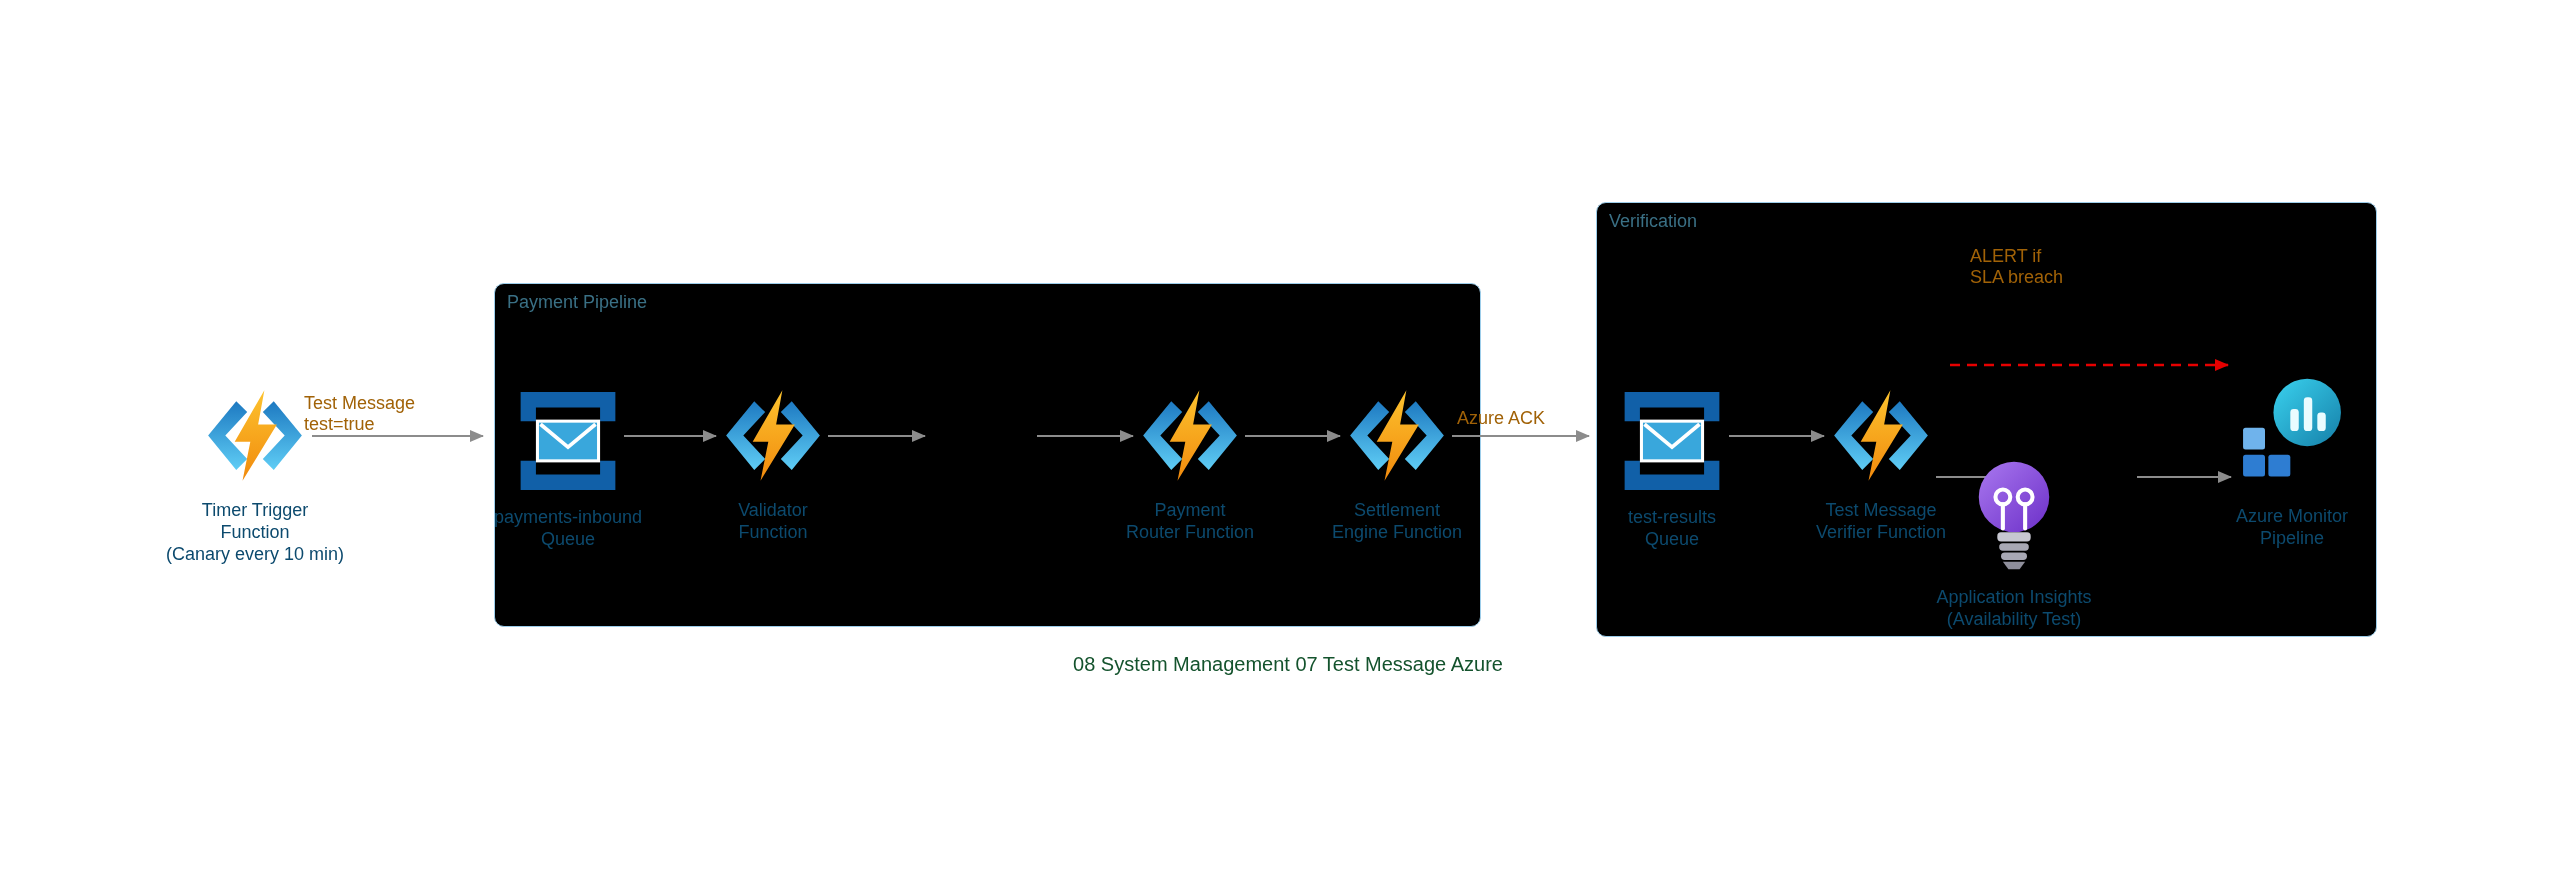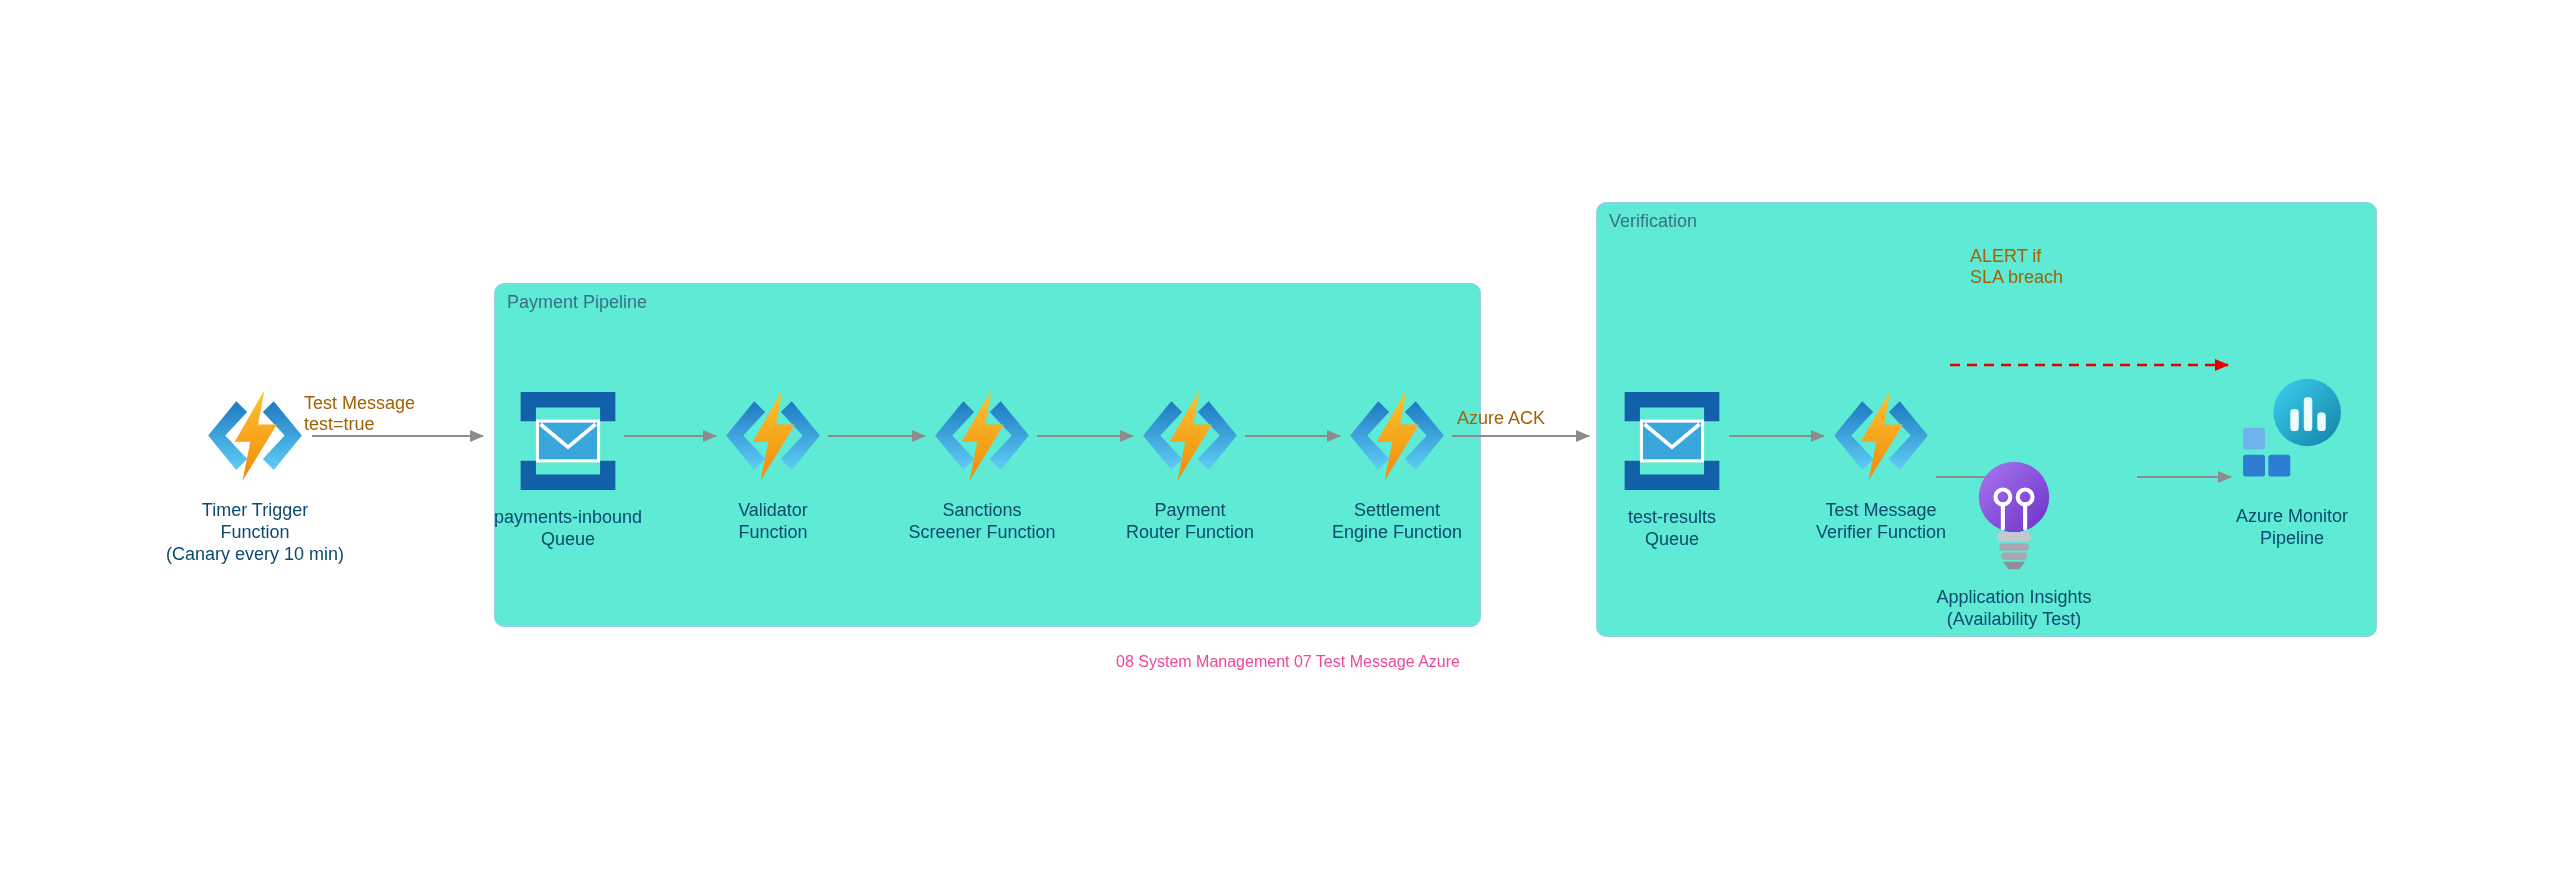--- a/index.html
+++ b/index.html
@@ -1,30 +1,30 @@
 <!DOCTYPE html>
 <html><head>
 <meta charset="utf-8">
 <style>
   html,body{margin:0;padding:0;background:#ffffff;}
   .canvas{
     position:relative;width:2575px;height:875px;background:#ffffff;overflow:hidden;
     font-family:"Liberation Sans", sans-serif;color:#111111;
   }
   .group{
-    position:absolute;background:#5eead4;border:1px solid #9ccdea;border-radius:10px;
+    position:absolute;background:#000000;border:1px solid #9ccdea;border-radius:10px;
     box-sizing:border-box;z-index:1;
   }
   .glbl{position:absolute;top:8px;left:12px;font-size:18px;color:#3a7085;}
   .wires{position:absolute;left:0;top:0;z-index:2;pointer-events:none;}
   .node{position:absolute;width:260px;display:flex;flex-direction:column;align-items:center;z-index:3;}
   .lbl{text-align:center;font-size:18px;line-height:22px;color:#0c4a6e;}
   .m10{margin-top:10px}.m13{margin-top:13px}.m16{margin-top:16px}.m20{margin-top:20px}
   .elbl{position:absolute;font-size:18px;line-height:21px;color:#a16207;z-index:3;}
-  .caption{position:absolute;text-align:center;font-size:16px;color:#ec4899;z-index:3;}
+  .caption{position:absolute;text-align:center;font-size:20px;color:#14532d;z-index:3;}
 </style>
 </head>
 <body>
 
 <div class="canvas">
 
   <div class="group" style="left:494px;top:283px;width:987px;height:344px">
     <span class="glbl">Payment Pipeline</span>
   </div>
   <div class="group" style="left:1596px;top:202px;width:781px;height:435px">
@@ -99,31 +99,20 @@
       <polygon points="20,8 27,15 13,30 27,45 20,52 2,30" fill="url(#gBlue)"></polygon>
       <polygon points="44,8 37,15 51,30 37,45 44,52 62,30" fill="url(#gBlue)"></polygon>
       <polygon points="38,1 19,34 29,34 24,59 46,23 34,23" fill="url(#gBolt)"></polygon>
     </svg>
     <div class="lbl m16">
       <div>Validator</div>
       <div>Function</div>
     </div>
   </div>
 
-  <div class="node" style="left:852px;top:388px">
-    <svg width="100" height="95" viewBox="0 0 64 60">
-      <polygon points="20,8 27,15 13,30 27,45 20,52 2,30" fill="url(#gBlue)"></polygon>
-      <polygon points="44,8 37,15 51,30 37,45 44,52 62,30" fill="url(#gBlue)"></polygon>
-      <polygon points="38,1 19,34 29,34 24,59 46,23 34,23" fill="url(#gBolt)"></polygon>
-    </svg>
-    <div class="lbl m16">
-      <div>Sanctions</div>
-      <div>Screener Function</div>
-    </div>
-  </div>
 
   <div class="node" style="left:1267px;top:388px">
     <svg width="100" height="95" viewBox="0 0 64 60">
       <polygon points="20,8 27,15 13,30 27,45 20,52 2,30" fill="url(#gBlue)"></polygon>
       <polygon points="44,8 37,15 51,30 37,45 44,52 62,30" fill="url(#gBlue)"></polygon>
       <polygon points="38,1 19,34 29,34 24,59 46,23 34,23" fill="url(#gBolt)"></polygon>
     </svg>
     <div class="lbl m16">
       <div>Settlement</div>
       <div>Engine Function</div>

